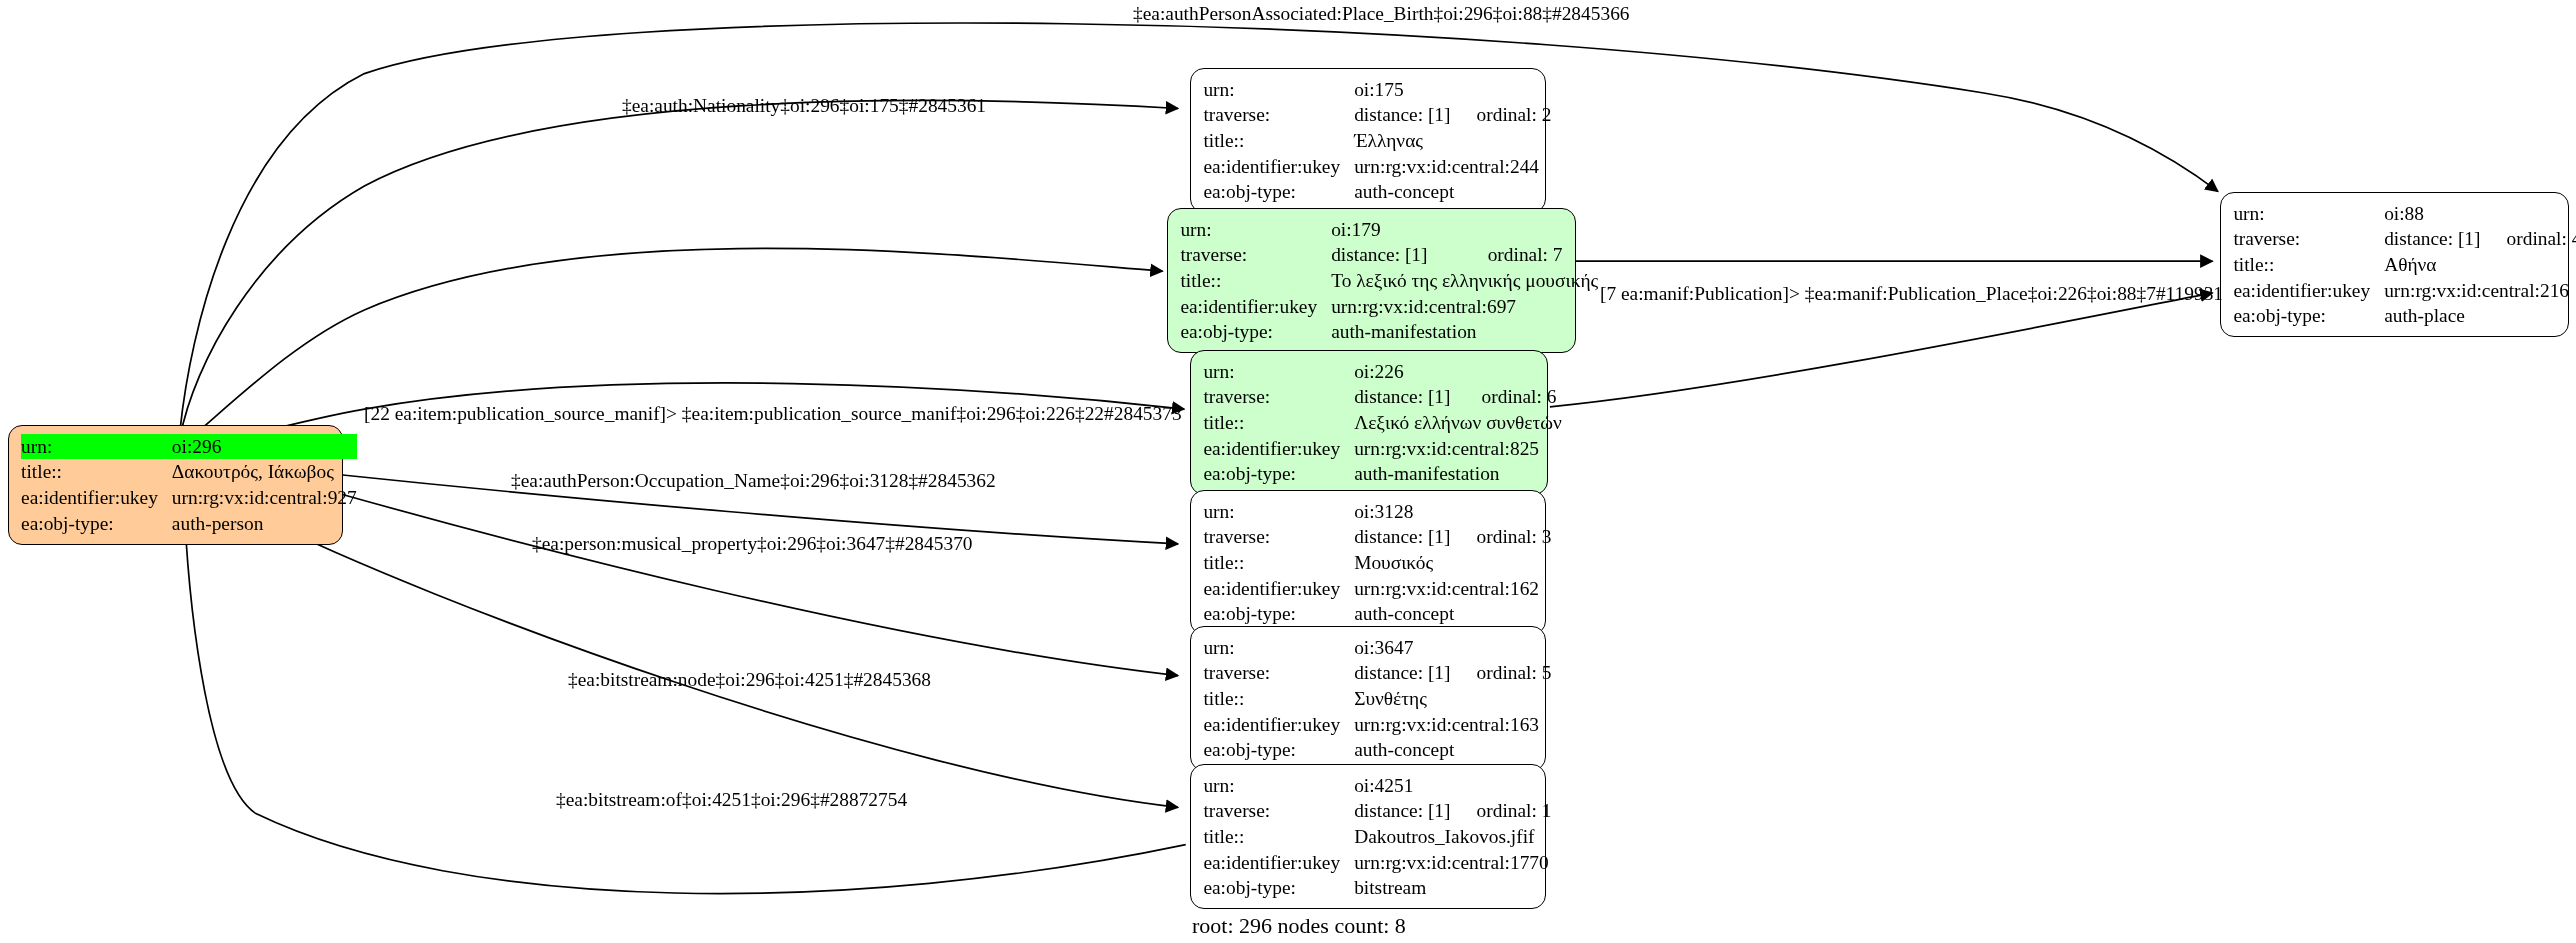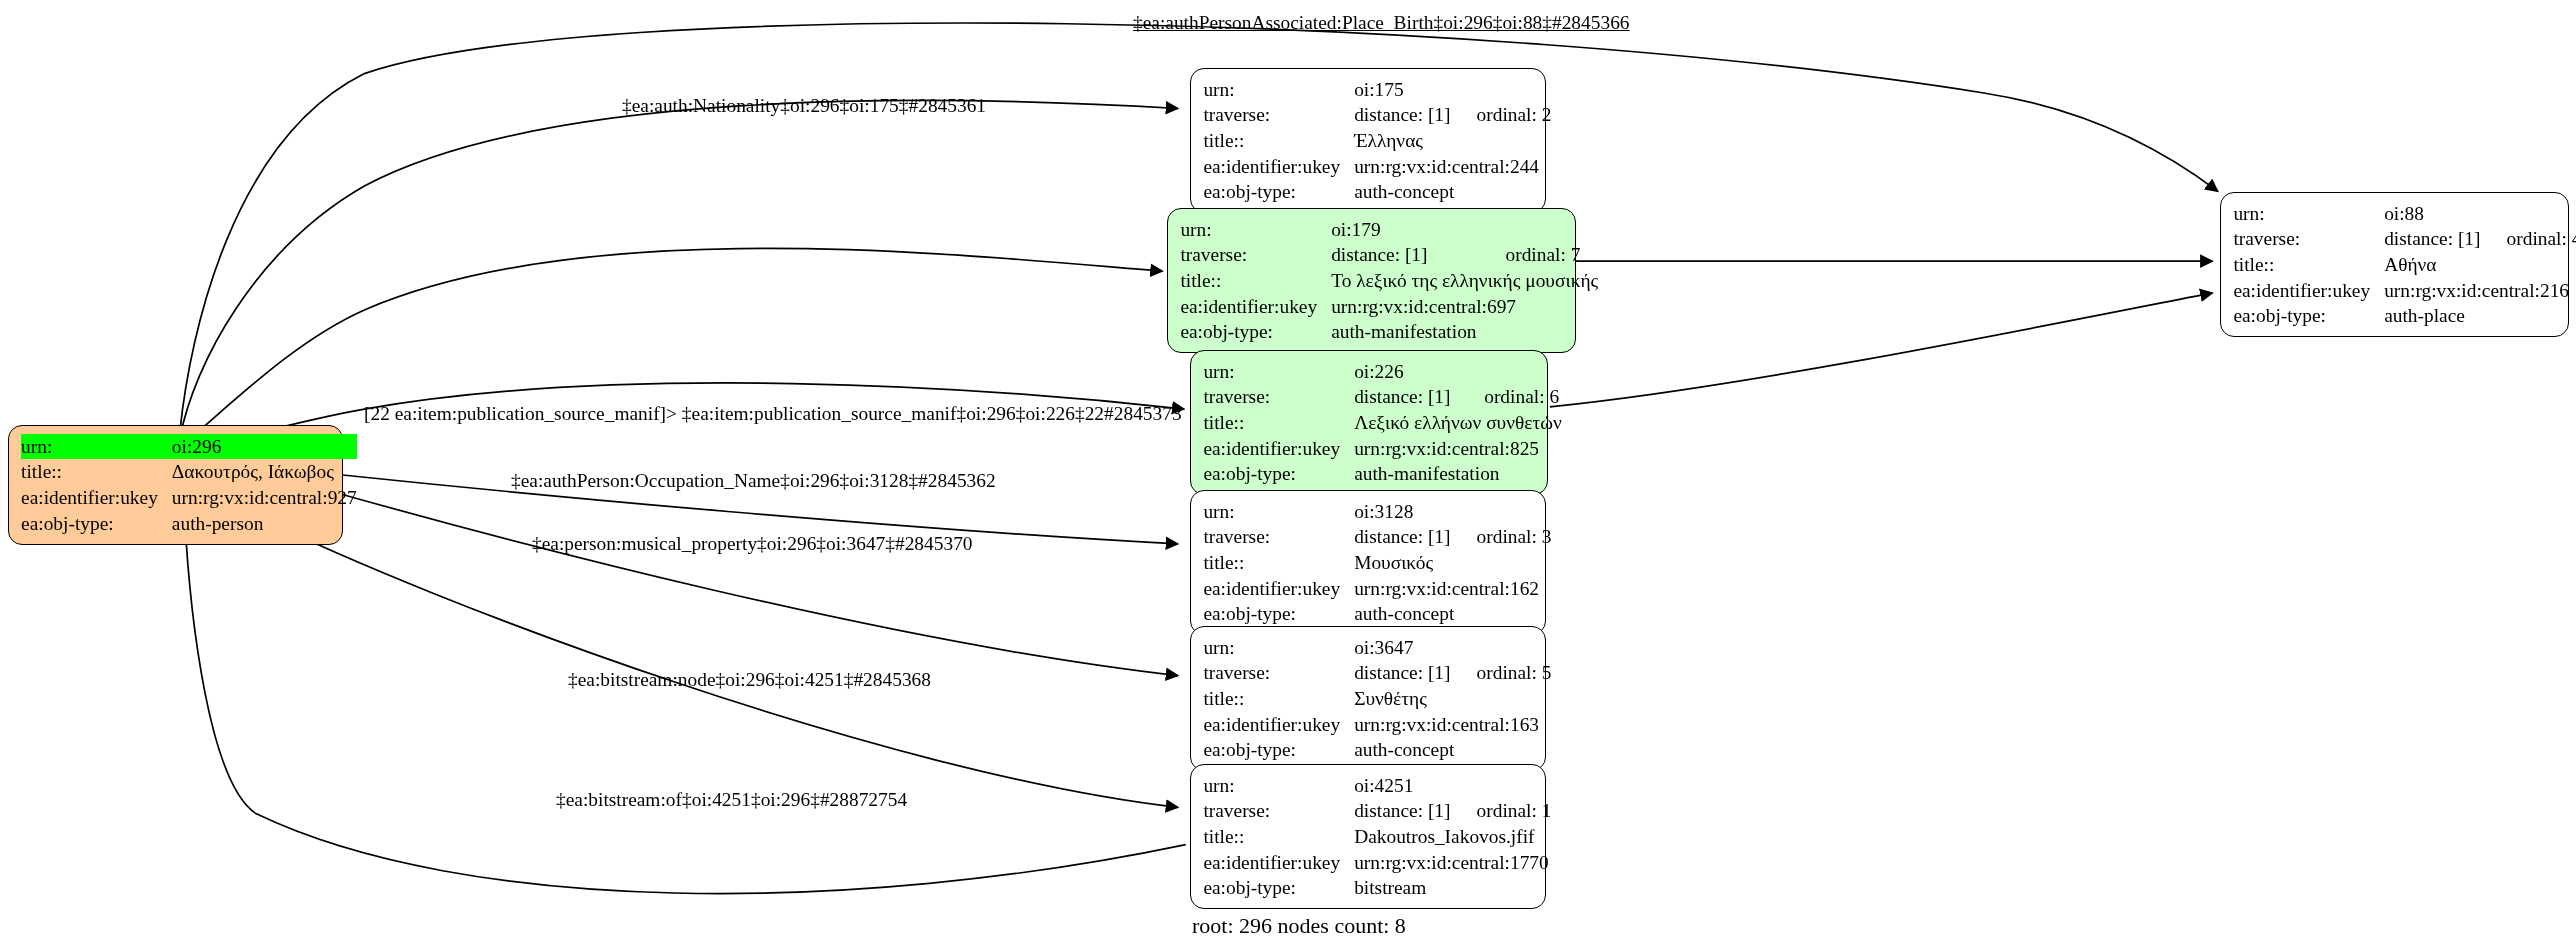--- a/index.html
+++ b/index.html
@@ -46,21 +46,21 @@
     padding: 3.1px 0 3.1px 0;
     white-space: nowrap;
     vertical-align: top;
     font-size: 19.4px;
     color: #000;
   }
   .node td.key {
     padding-right: 14px;
   }
   .node td.val { }
-  .node .ord { padding-left: 26px; text-align: center; }
+  .node .ord { padding-left: 26px; }
   .hl .key, .hl .val {
     background: #00ff00;
   }
   .edge-label {
     position: absolute;
     font-size: 19.4px;
     color: #000000;
     white-space: nowrap;
     line-height: 1;
   }
@@ -325,33 +325,34 @@
         <td class="val" colspan="2">urn:rg:vx:id:central:216</td>
       </tr>
       <tr>
         <td class="key">ea:obj-type:</td>
         <td class="val" colspan="2">auth-place</td>
       </tr>
     </tbody>
       </table>
   </div>
 
-  <div class="edge-label" style="left:1133px; top:13px;text-decoration:underline;">‡ea:authPersonAssociated:Place_Birth‡oi:296‡oi:88‡#2845366</div>
+  <div class="edge-label" style="left:1133px; top:4px;">‡ea:authPersonAssociated:Place_Birth‡oi:296‡oi:88‡#2845366</div>
 
   <div class="edge-label" style="left:587px; top:96px;margin-left:35px;">‡ea:auth:Nationality‡oi:296‡oi:175‡#2845361</div>
 
 
   <div class="edge-label" style="left:356px; top:404px;margin-left:8px;">[22 ea:item:publication_source_manif]&gt; ‡ea:item:publication_source_manif‡oi:296‡oi:226‡22#2845373</div>
 
   <div class="edge-label" style="left:511px; top:471px;">‡ea:authPerson:Occupation_Name‡oi:296‡oi:3128‡#2845362</div>
 
   <div class="edge-label" style="left:532px; top:534px;">‡ea:person:musical_property‡oi:296‡oi:3647‡#2845370</div>
 
   <div class="edge-label" style="left:568px; top:670px;">‡ea:bitstream:node‡oi:296‡oi:4251‡#2845368</div>
 
   <div class="edge-label" style="left:556px; top:790px;">‡ea:bitstream:of‡oi:4251‡oi:296‡#28872754</div>
 
 
+  <div class="edge-label" style="left:1600px; top:284px;">[7 ea:manif:Publication]&gt; ‡ea:manif:Publication_Place‡oi:226‡oi:88‡7#119931</div>
 
   <div class="caption" style="left:1192px; top:913px;">root: 296 nodes count: 8</div>
 
 </div>
 
 
 </body></html>

